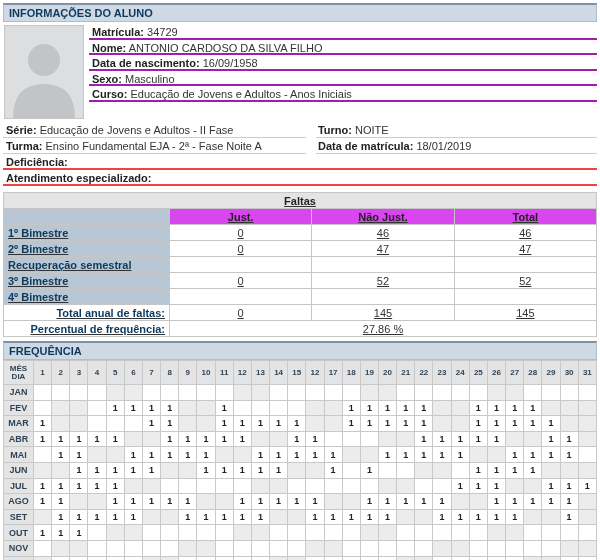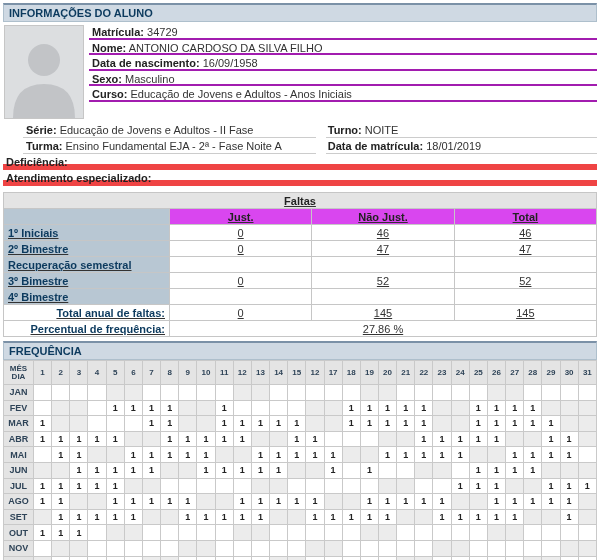--- a/index.html
+++ b/index.html
@@ -14,24 +14,24 @@
     padding:2px 5px 2px 5px; line-height:12px;
   }
 
   
   .info-body { display:flex; padding:2px 0 1px 0; }
   .photo-frame { width:78px; height:92px; border:1px solid #c6c6c6; background:#dcdee0; margin:1px 5px 2px 1px; flex:none; overflow:hidden; }
   .fields { flex:1; display:flex; flex-direction:column; }
   .field-row { border-bottom:2px solid #a21caf; padding:2px 2px 1px 3px; height:15.6px; box-sizing:border-box; white-space:nowrap; overflow:hidden; }
   .field-row b, .dual b, .single b { color:#222; }
 
-  .dual { display:flex;margin-left:20px; }
+  .dual { display:flex; }
   .dual .col-l { width:51%; border-bottom:1px solid #ccc; padding:2px 2px 1px 3px; height:16px; box-sizing:border-box; }
   .dual .col-r { flex:1; border-bottom:1px solid #ccc; margin-left:10px; padding:2px 2px 1px 2px; height:16px; box-sizing:border-box; }
-  .single { border-bottom:6px solid #ef4444; padding:2px 2px 1px 3px; height:16px; box-sizing:border-box; }
+  .single { border-bottom:2px solid #ef4444; padding:2px 2px 1px 3px; height:16px; box-sizing:border-box; }
 
   
   table.faltas { width:594px; border-collapse:collapse; table-layout:fixed; margin-top:6px;text-decoration:underline; }
   table.faltas td { border:1px solid #c6c6c6; height:15px; padding:0 4px; font-size:11px; }
   td.f-title { background:#e4e4e4; text-align:center; font-weight:bold; color:#222; }
   td.f-colhead { background:#d946ef; text-align:center; font-weight:bold; color:#222; }
   td.f-corner { background:#b8c7d3; }
   td.f-rowlabel { background:#b8c7d3; color:#0c3a5e; font-weight:bold; }
   td.f-val { text-align:center; color:#333; background:#fff; }
   td.f-totlabel { text-align:right; font-weight:bold; color:#0c3a5e; background:#fff; }
@@ -96,21 +96,21 @@
       <tr>
         <td class="f-title" colspan="4">Faltas</td>
       </tr>
       <tr>
         <td class="f-corner"></td>
         <td class="f-colhead">Just.</td>
         <td class="f-colhead">Não Just.</td>
         <td class="f-colhead">Total</td>
       </tr>
     <tr>
-          <td class="f-rowlabel">1º Iniciais</td>
+          <td class="f-rowlabel">1º Bimestre</td>
           <td class="f-val">0</td>
           <td class="f-val">46</td>
           <td class="f-val">46</td>
         </tr>
         <tr>
           <td class="f-rowlabel">2º Bimestre</td>
           <td class="f-val">0</td>
           <td class="f-val">47</td>
           <td class="f-val">47</td>
         </tr>

